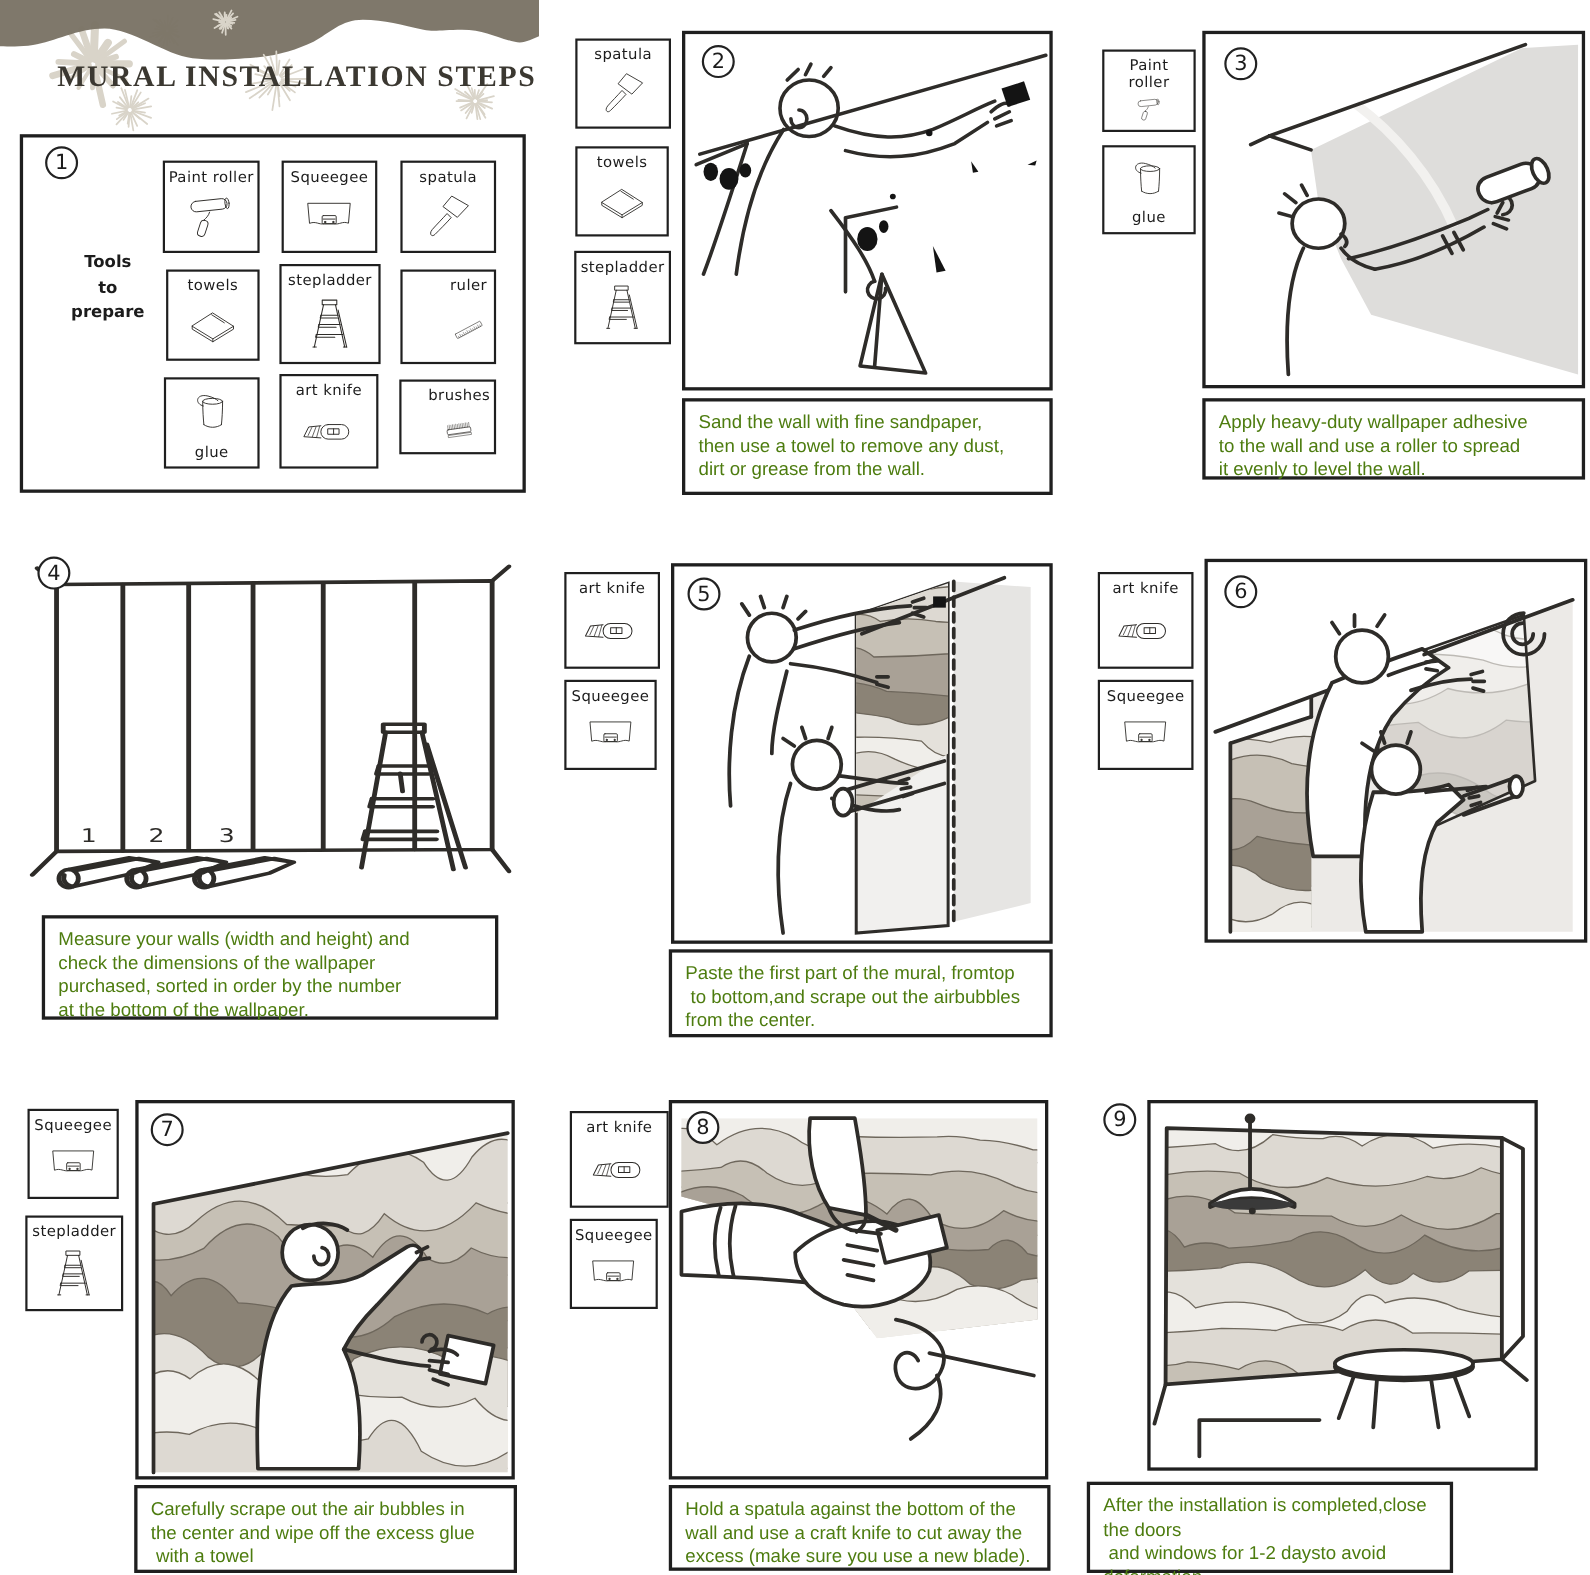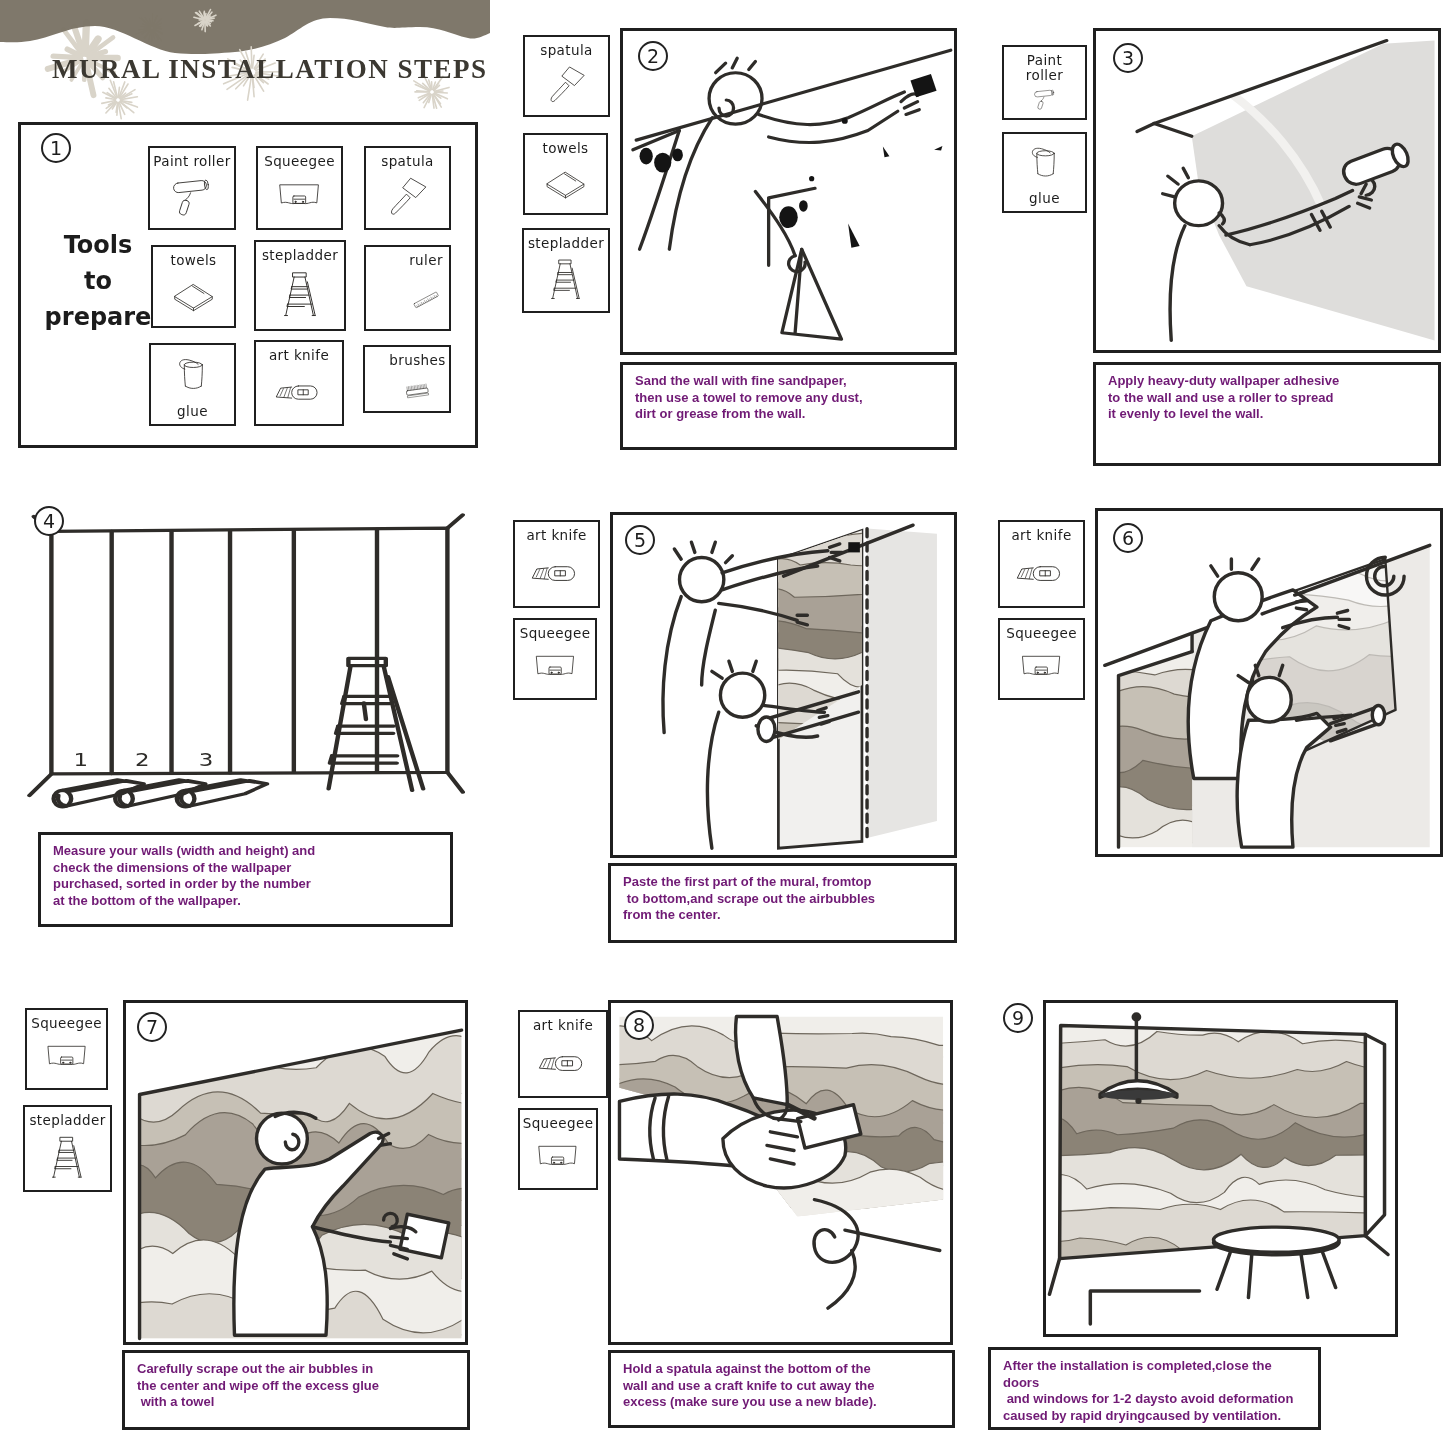--- a/index.html
+++ b/index.html
@@ -13,24 +13,24 @@
        background:#fff;z-index:5;box-sizing:border-box;}
   .toolbox{position:absolute;border:2px solid #1f1f1f;display:flex;flex-direction:column;
        align-items:center;justify-content:flex-start;padding:6px 3px 4px;box-sizing:border-box;background:#fff;}
   .toolbox.lbl-bottom{flex-direction:column-reverse;padding:4px 3px 5px;}
   .toolbox .lbl{font-size:13.5px;letter-spacing:.4px;line-height:1.1;text-align:center;}
   .toolbox svg{width:76%;flex:1;margin-top:2px;min-height:0;}
   .mainbox{position:absolute;border:3px solid #1f1f1f;box-sizing:border-box;background:#fff;}
   .mainbox.plain{border:none;}
   .mainbox svg.scene{width:100%;height:100%;display:block;}
   .capbox{position:absolute;border:3px solid #1f1f1f;box-sizing:border-box;background:#fff;
-       padding:8px 12px;font-size:13px;line-height:1.27;font-weight:700;color:#701a75;
+       padding:8px 12px;font-size:17px;line-height:1.27;font-weight:400;color:#4d7c0f;
        white-space:pre-wrap;font-family:"Liberation Sans",sans-serif;}
   .tools-title{position:absolute;left:22px;top:102px;width:110px;text-align:center;
-       font-size:24px;font-weight:700;white-space:pre-line;line-height:1.5;}
+       font-size:15px;font-weight:700;white-space:pre-line;line-height:1.5;}
   .ink{stroke:#2e2c29;stroke-width:1;fill:none;stroke-linecap:round;stroke-linejoin:round;}
   .ink2{stroke:#2e2c29;stroke-width:1.6;fill:none;stroke-linecap:round;stroke-linejoin:round;}
   svg text{font-family:"DejaVu Sans",sans-serif;}
 </style>
 </head>
 <body>
 
 <div id="canvas">
 
   <svg width="0" height="0" style="position:absolute" aria-hidden="true">
@@ -424,21 +424,21 @@
         <path d="M76,48 a2.8,2.8 0 1 1 3,3.5"></path>
         <path d="M77,52 l3.5,1 M76.5,54 l3.5,1.5"></path>
         <g transform="rotate(-22 81 42)">
           <rect x="72" y="38.5" width="17" height="7.5" rx="3.5" fill="#fff"></rect>
           <ellipse cx="89.5" cy="42.2" rx="2" ry="3.7" fill="#fff"></ellipse>
         </g>
         <path d="M79,48 L77.5,51"></path>
       </g>
     </svg>
   </div>
-  <div class="capbox" style="left:1093px;top:362px;width:348px;height:104px;">Apply heavy-duty wallpaper adhesive
+  <div class="capbox" style="left:1093px;top:362px;width:348px;height:74px;">Apply heavy-duty wallpaper adhesive
 to the wall and use a roller to spread
 it evenly to level the wall.</div>
 
   <div class="mainbox plain" style="left:25px;top:505px;width:440px;height:330px;">
     <div class="num" style="left:9px;top:1px;">4</div>
     <svg class="scene" viewBox="0 0 100 100" preserveAspectRatio="none">
       <g class="ink" stroke-width="0.7">
         <path d="M6,8 L2,3.5 M96,7 L99.5,3 M6,81.5 L1,88 M96,81 L99.5,87"></path>
         <polygon points="6,8 96,7 96,81 6,81.5"></polygon>
         <path d="M19.7,8 V81.4 M33.3,7.9 V81.2 M46.6,7.8 V81.2 M61.1,7.7 V81 M80,7.4 V81"></path>

